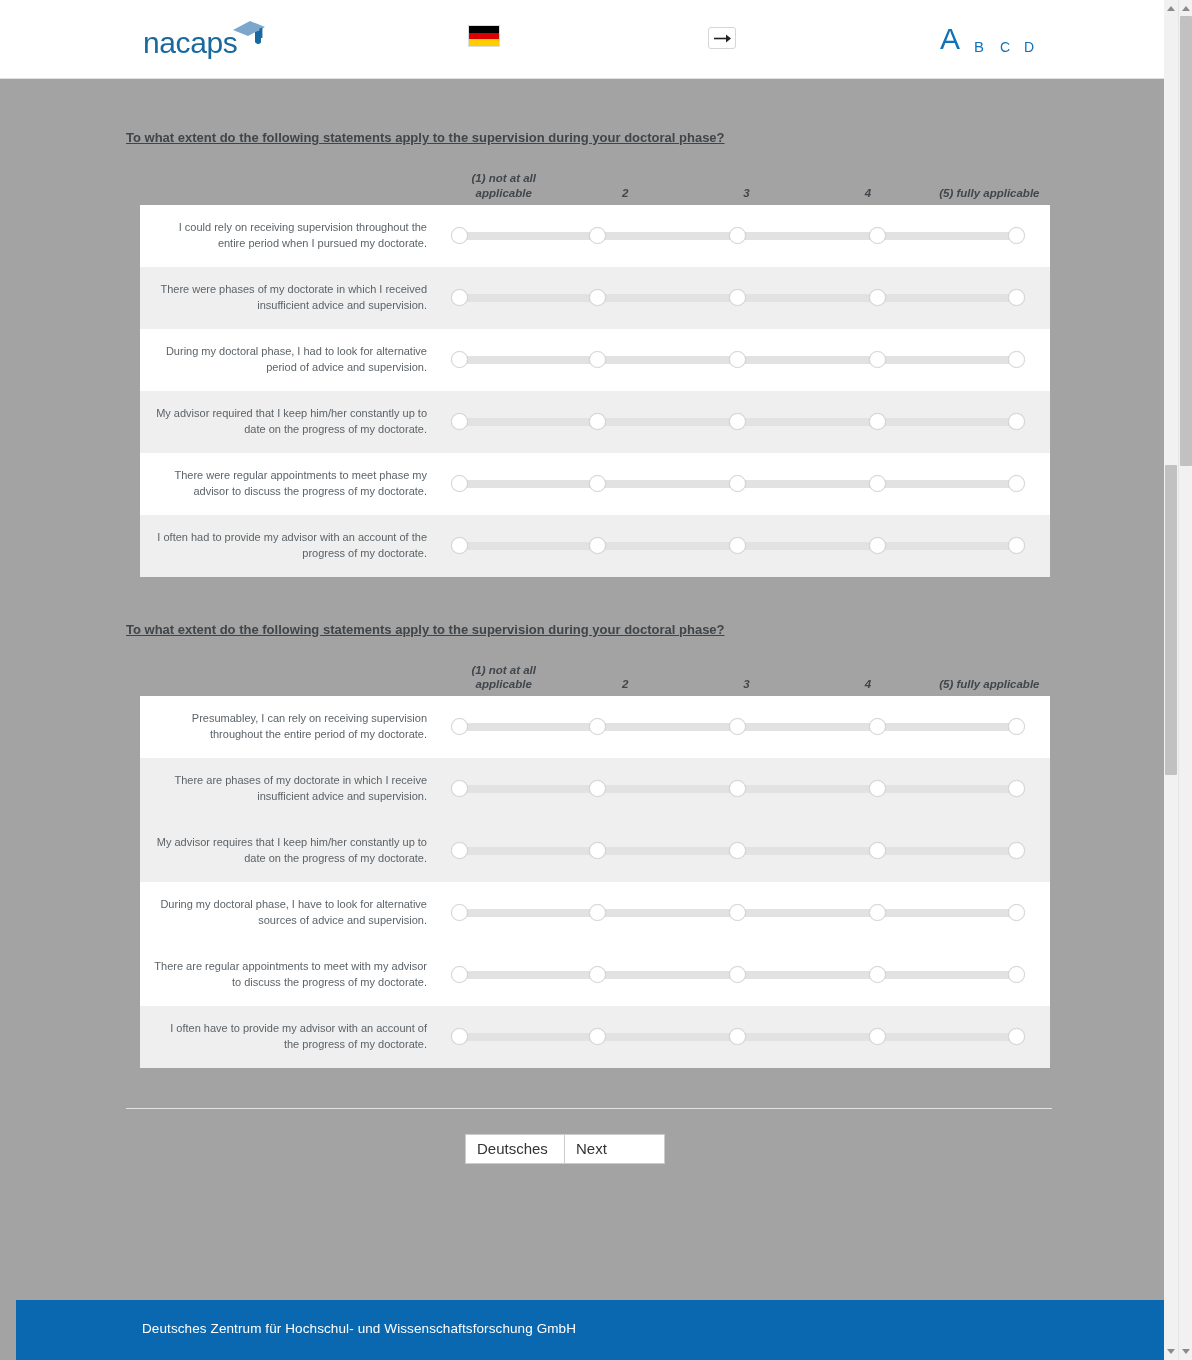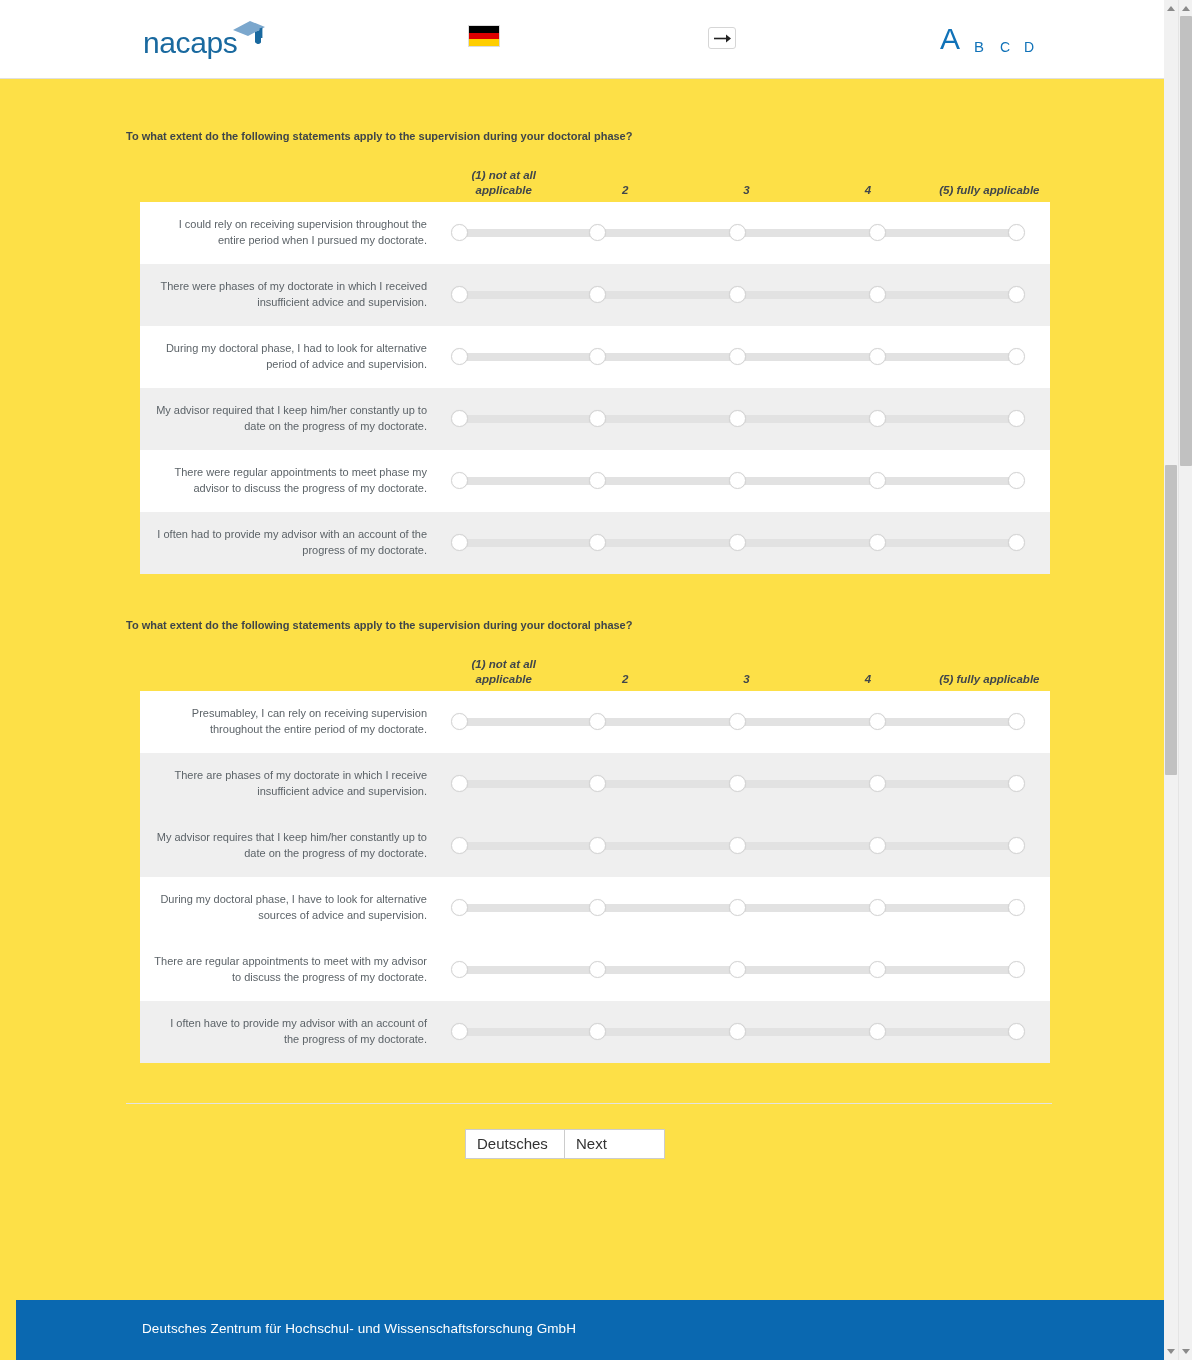--- a/index.html
+++ b/index.html
@@ -17,21 +17,21 @@
     height: 1360px;
     background: #ffffff;
   }
 
   
   #viewport {
     position: absolute;
     left: 0; top: 0;
     width: 1178px;
     height: 1360px;
-    background: #fde047;
+    background: #a3a3a3;
     overflow: hidden;
   }
 
   
   .site-header {
     position: relative;
     width: 1178px;
     height: 79px;
     background: #ffffff;
     border-bottom: 1px solid #e0e0e0;
@@ -107,25 +107,26 @@
 
   .survey-wrap {
     position: relative;
     margin: 0 auto;
     width: 926px;   
     margin-left: 126px;
   }
 
   .question-title {
     font-family: "Liberation Sans", sans-serif;
-    font-size: 11px;
+    font-size: 13px;
     font-weight: bold;
     color: #3f4549;
     line-height: 1.35;
     padding-bottom: 18px;
+    text-decoration: underline;
   }
 
   
   .matrix { width: 910px; margin-left: 14px; }
 
   .scale-head {
     display: flex;
     align-items: flex-end;
     height: 40px;
     padding-bottom: 4px;

